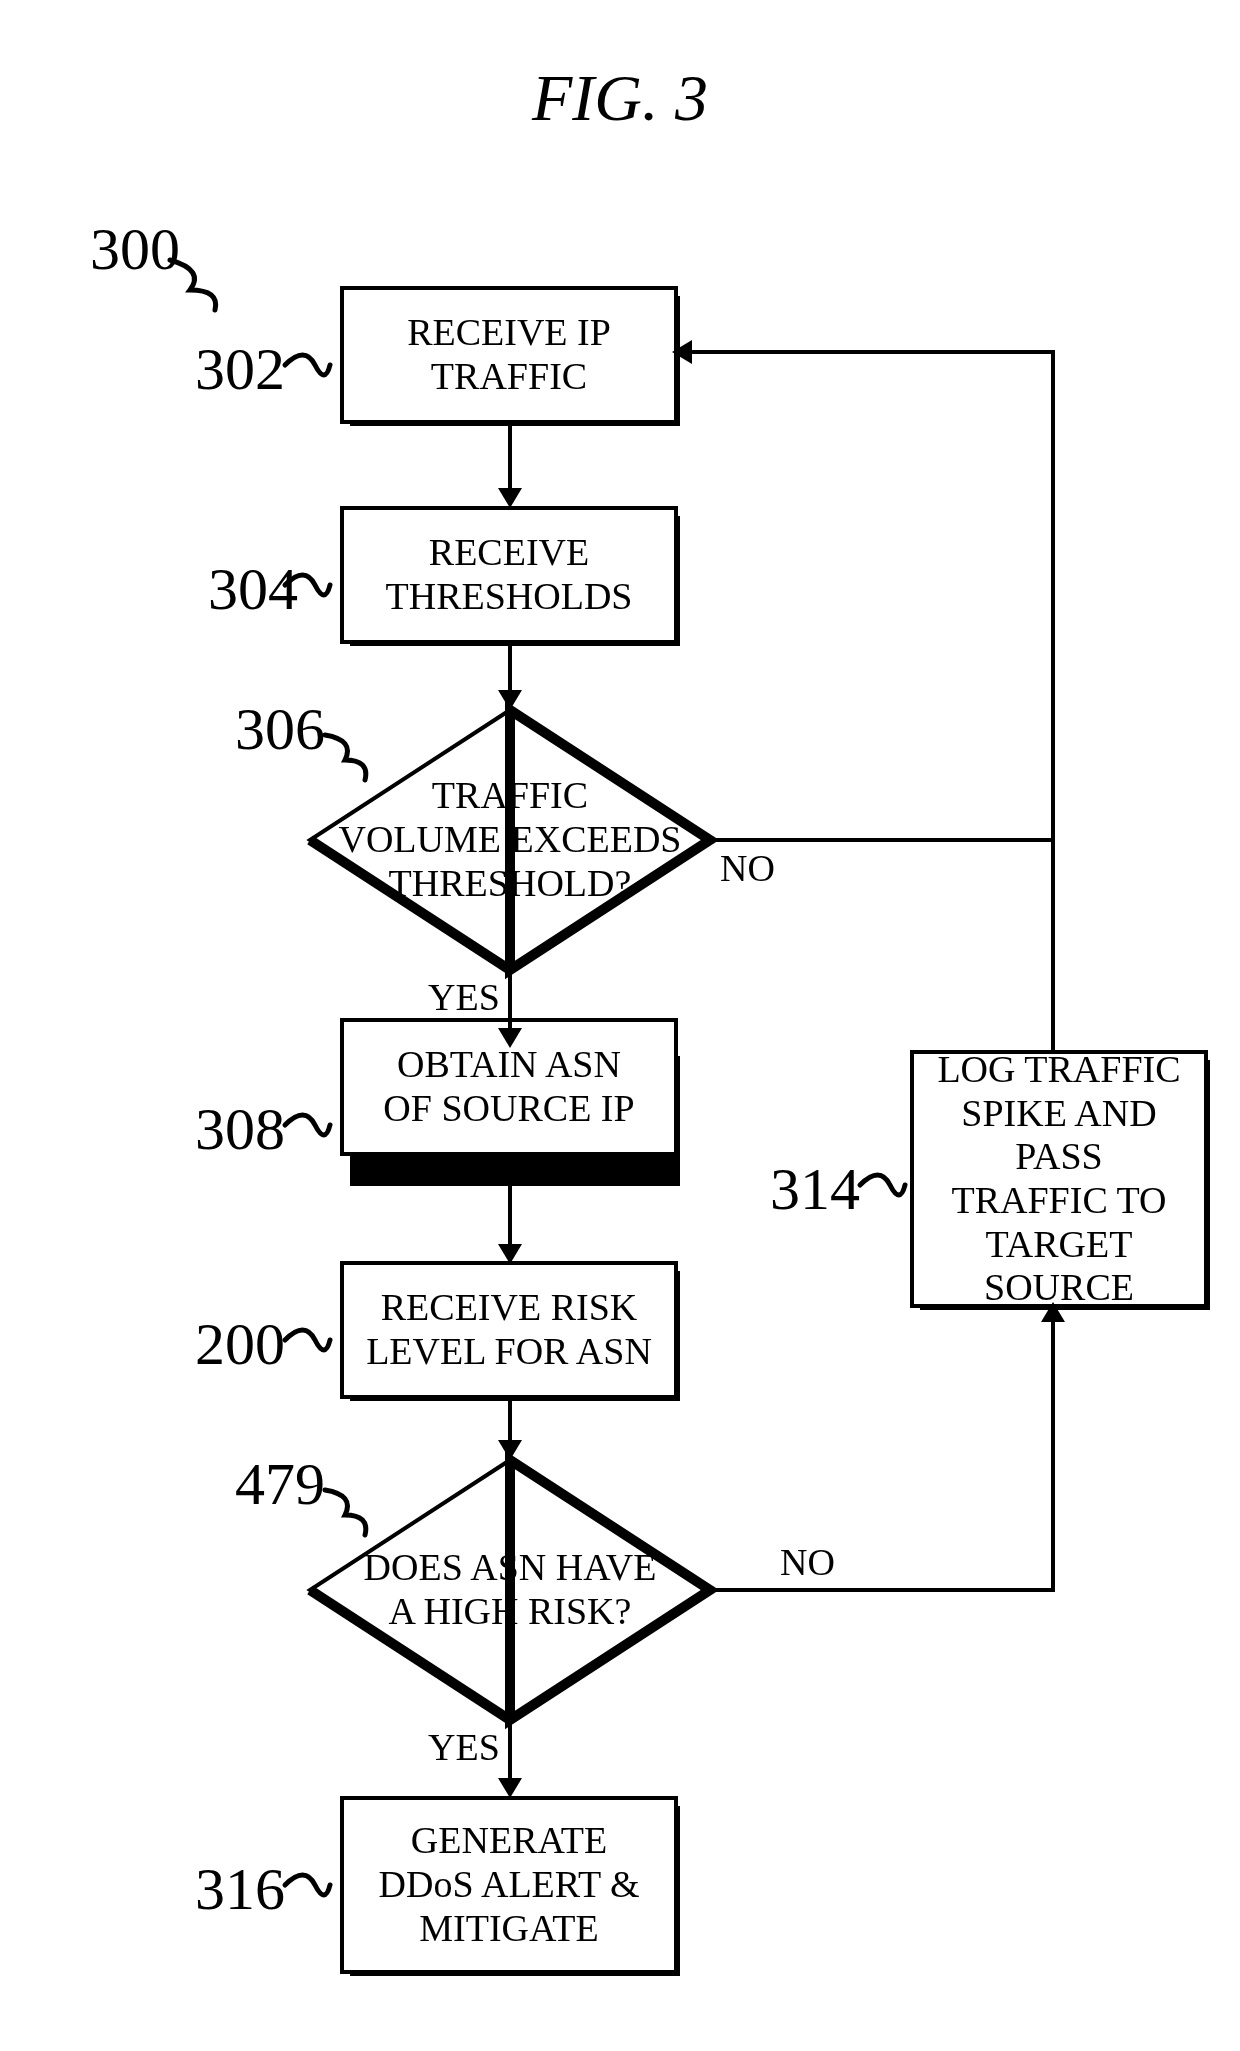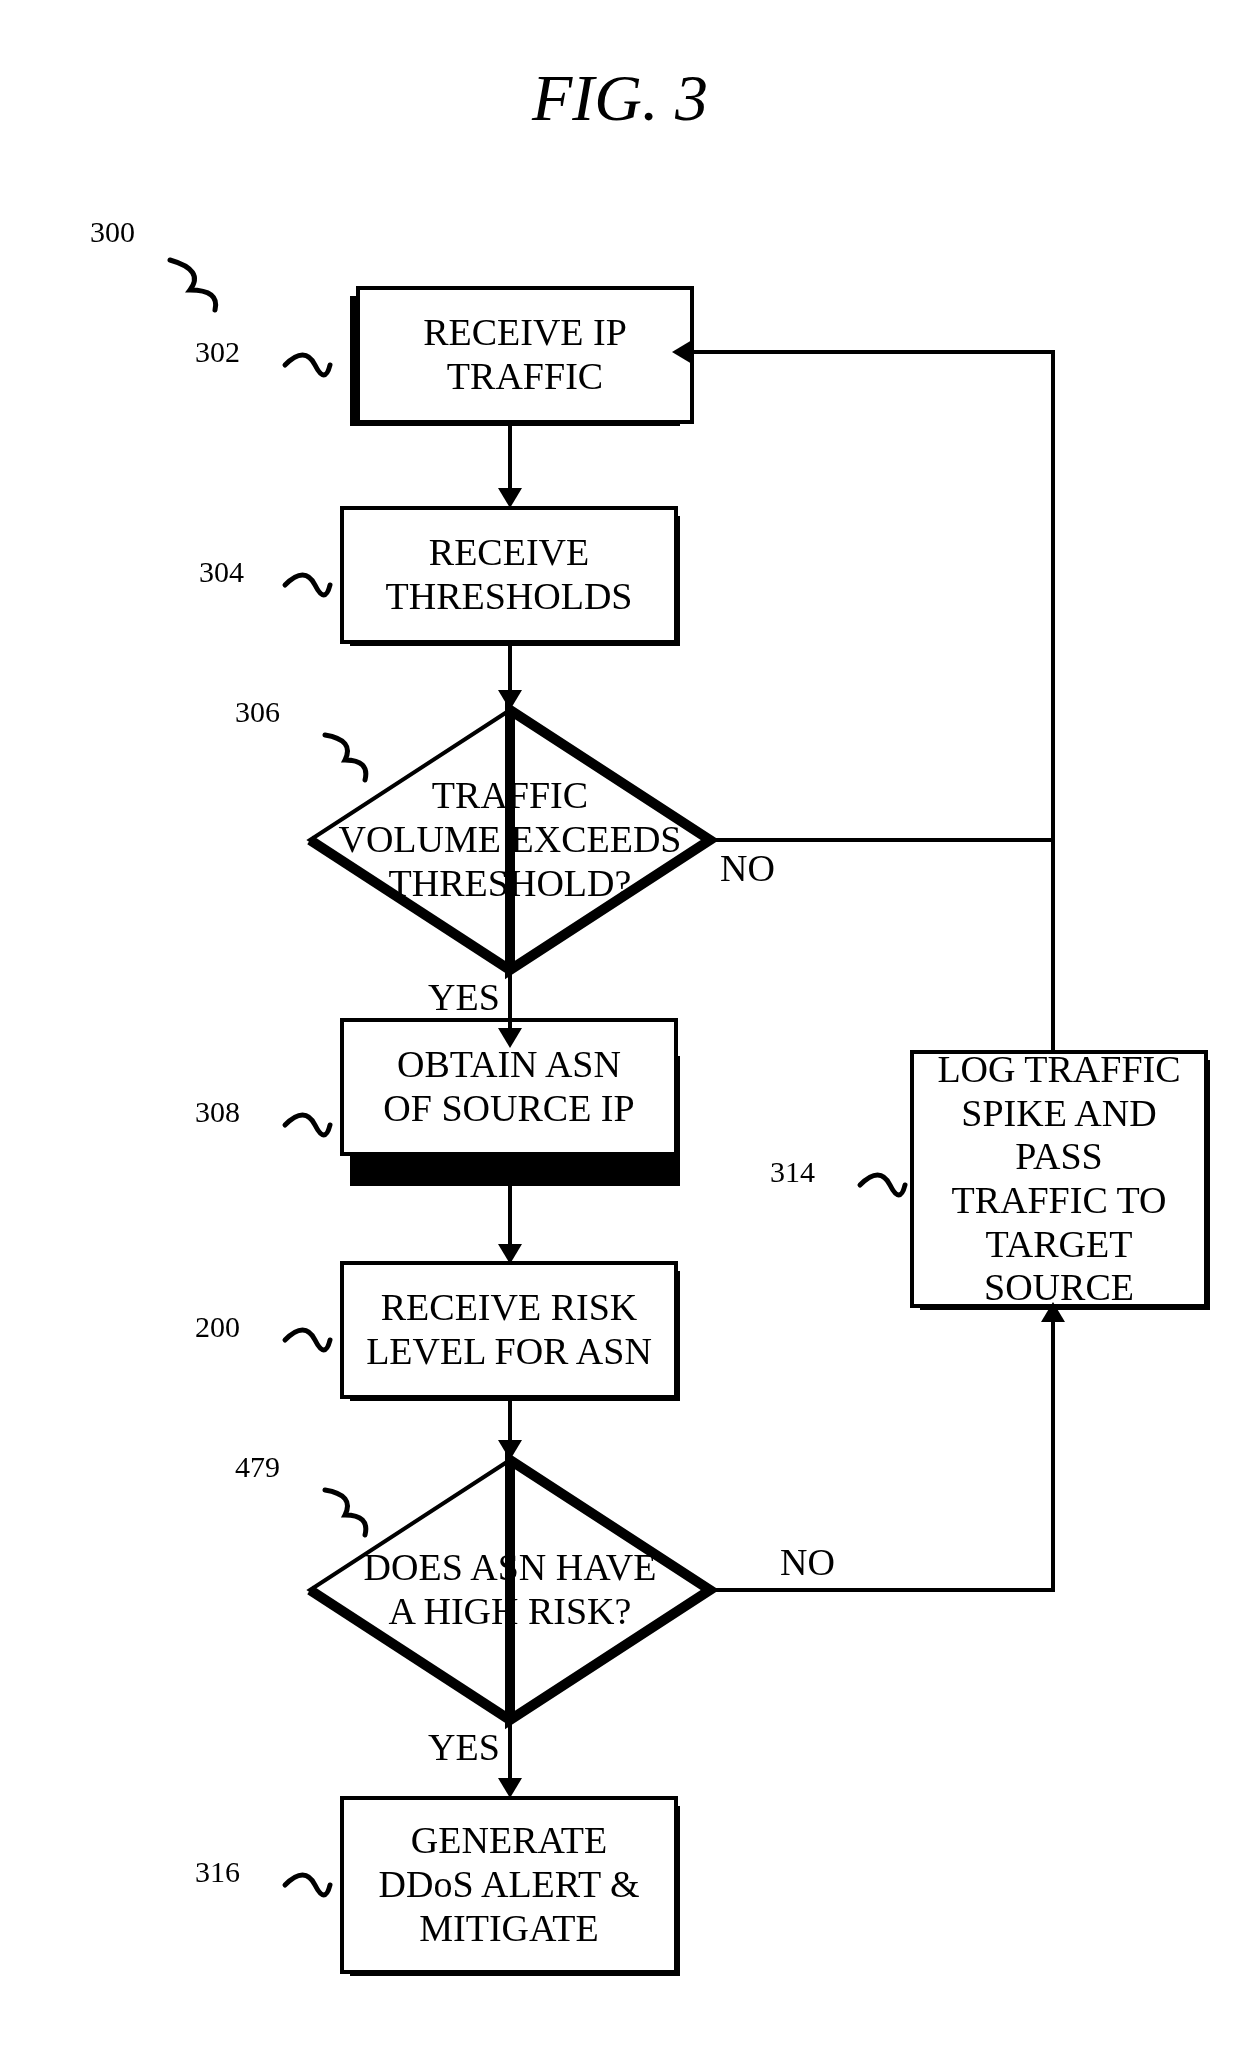--- a/index.html
+++ b/index.html
@@ -1,18 +1,18 @@
 <!DOCTYPE html>
 <html><head>
 <meta charset="utf-8">
 <style>
   html,body{margin:0;padding:0;background:#fff;font-family:Georgia,"Times New Roman",serif;color:#000}
   body{width:1240px;height:2051px;position:relative}
   .figtitle{position:absolute;left:0;top:60px;width:1240px;text-align:center;font-style:italic;font-size:66px}
-  .num{position:absolute;font-size:30px;white-space:nowrap}
+  .num{position:absolute;font-size:60px;white-space:nowrap}
   .curly{position:absolute}
   .procbox{position:absolute;border:4px solid #000;background:#fff;display:flex;align-items:center;justify-content:center;text-align:center;font-size:38px;line-height:1.15}
   .shadow{position:absolute;background:#000}
   .dtxt{position:absolute;display:flex;align-items:center;justify-content:center;text-align:center;font-size:38px;line-height:1.15}
   .edge{position:absolute;background:#000}
   .ahead{position:absolute;width:0;height:0}
 </style>
 </head>
 <body>
 
@@ -21,21 +21,21 @@
 <div class="num" style="left:90px;top:215px">300</div>
 <svg class="curly" style="left:165px;top:255px" width="60" height="60">
     <path d="M5 5 Q40 15 25 35 Q55 35 50 55" stroke="#000" stroke-width="5" fill="none" stroke-linecap="round"></path>
   </svg>
 
 <div class="num" style="left:195px;top:335px">302</div>
 <svg class="curly" style="left:280px;top:345px" width="55" height="40">
     <path d="M5 20 Q25 0 35 20 Q45 40 50 20" stroke="#000" stroke-width="5" fill="none" stroke-linecap="round"></path>
   </svg>
 
-<div class="num" style="left:199px;top:555px">304</div>
+<div class="num" style="left:208px;top:555px">304</div>
 <svg class="curly" style="left:280px;top:565px" width="55" height="40">
     <path d="M5 20 Q25 0 35 20 Q45 40 50 20" stroke="#000" stroke-width="5" fill="none" stroke-linecap="round"></path>
   </svg>
 
 <div class="num" style="left:235px;top:695px">306</div>
 <svg class="curly" style="left:320px;top:730px" width="50" height="55">
     <path d="M5 5 Q35 10 25 30 Q50 30 45 50" stroke="#000" stroke-width="5" fill="none" stroke-linecap="round"></path>
   </svg>
 
 <div class="num" style="left:195px;top:1095px">308</div>
@@ -57,21 +57,21 @@
 <svg class="curly" style="left:855px;top:1165px" width="55" height="40">
     <path d="M5 20 Q25 0 35 20 Q45 40 50 20" stroke="#000" stroke-width="5" fill="none" stroke-linecap="round"></path>
   </svg>
 
 <div class="num" style="left:195px;top:1855px">316</div>
 <svg class="curly" style="left:280px;top:1865px" width="55" height="40">
     <path d="M5 20 Q25 0 35 20 Q45 40 50 20" stroke="#000" stroke-width="5" fill="none" stroke-linecap="round"></path>
   </svg>
 
 <div class="shadow" style="left:350px;top:296px;width:330px;height:130px"></div>
-<div class="procbox" style="left:356px;top:286px;width:330px;height:130px;white-space:pre-line">RECEIVE IP
+<div class="procbox" style="left:340px;top:286px;width:330px;height:130px;white-space:pre-line">RECEIVE IP
 TRAFFIC</div>
 
 <div class="shadow" style="left:350px;top:516px;width:330px;height:130px"></div>
 <div class="procbox" style="left:340px;top:506px;width:330px;height:130px;white-space:pre-line">RECEIVE
 THRESHOLDS</div>
 
 <div class="shadow" style="left:350px;top:1056px;width:330px;height:130px"></div>
 <div class="procbox" style="left:340px;top:1018px;width:330px;height:130px;white-space:pre-line">OBTAIN ASN
 OF SOURCE IP</div>
 

